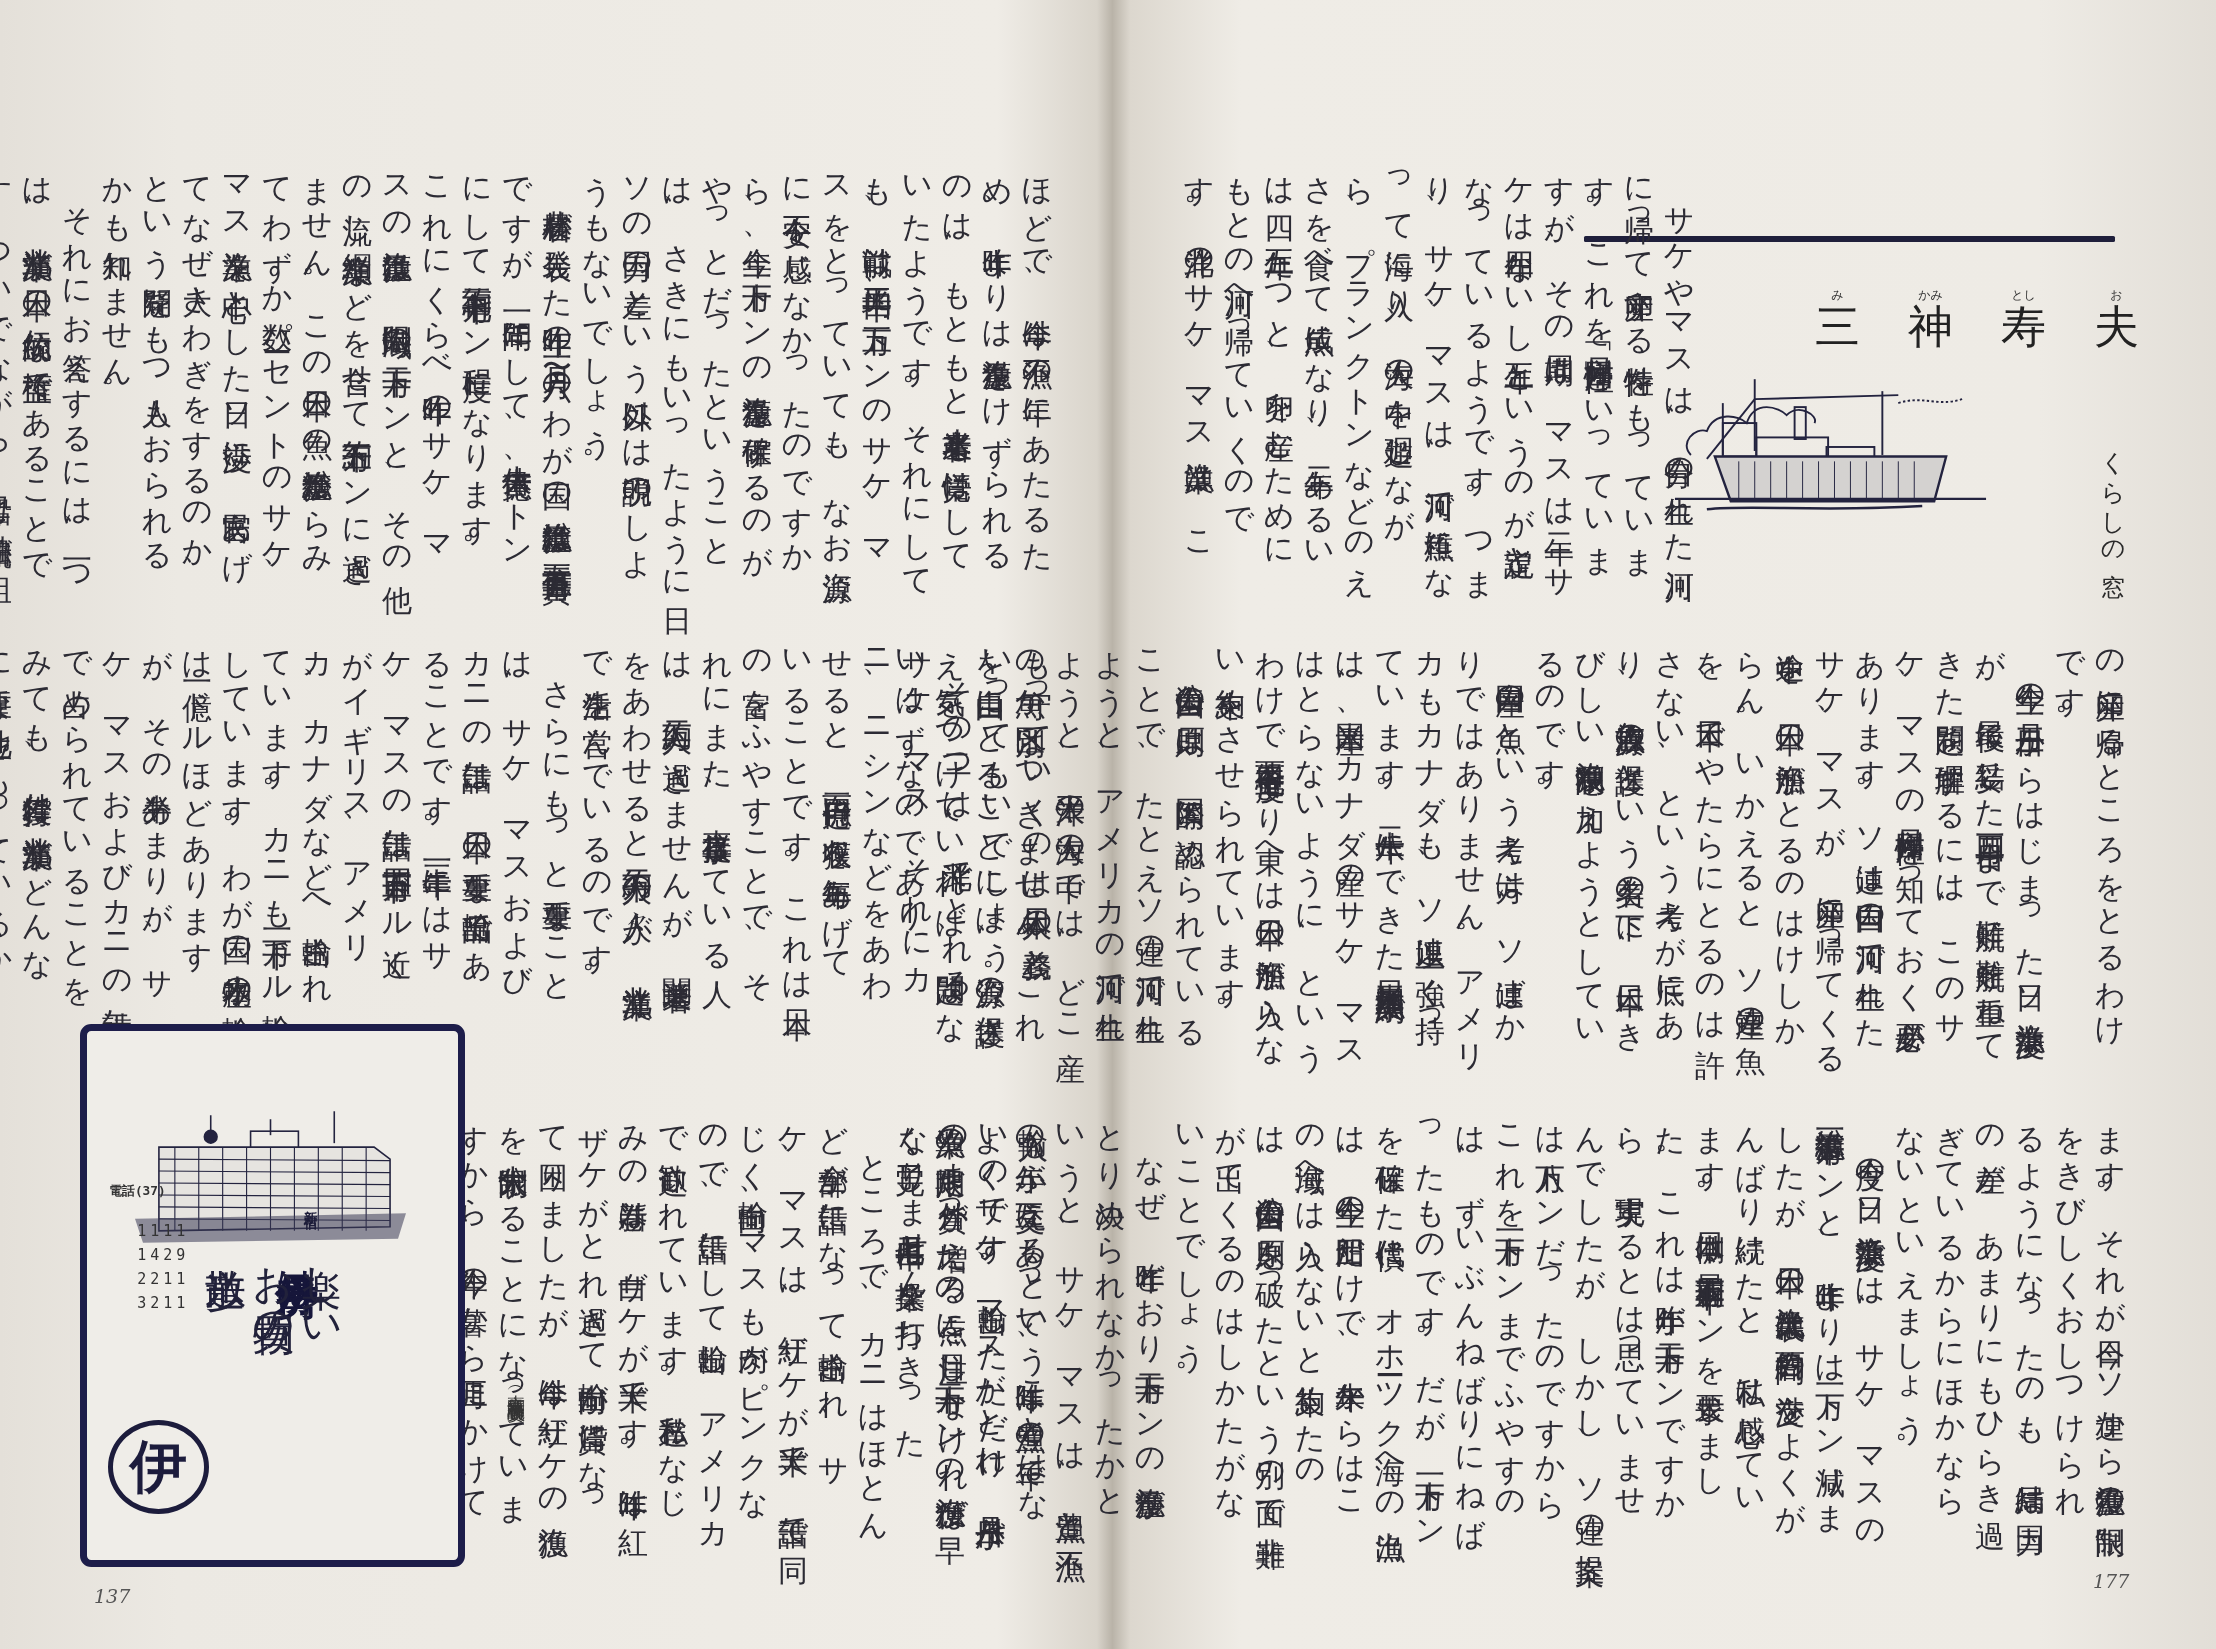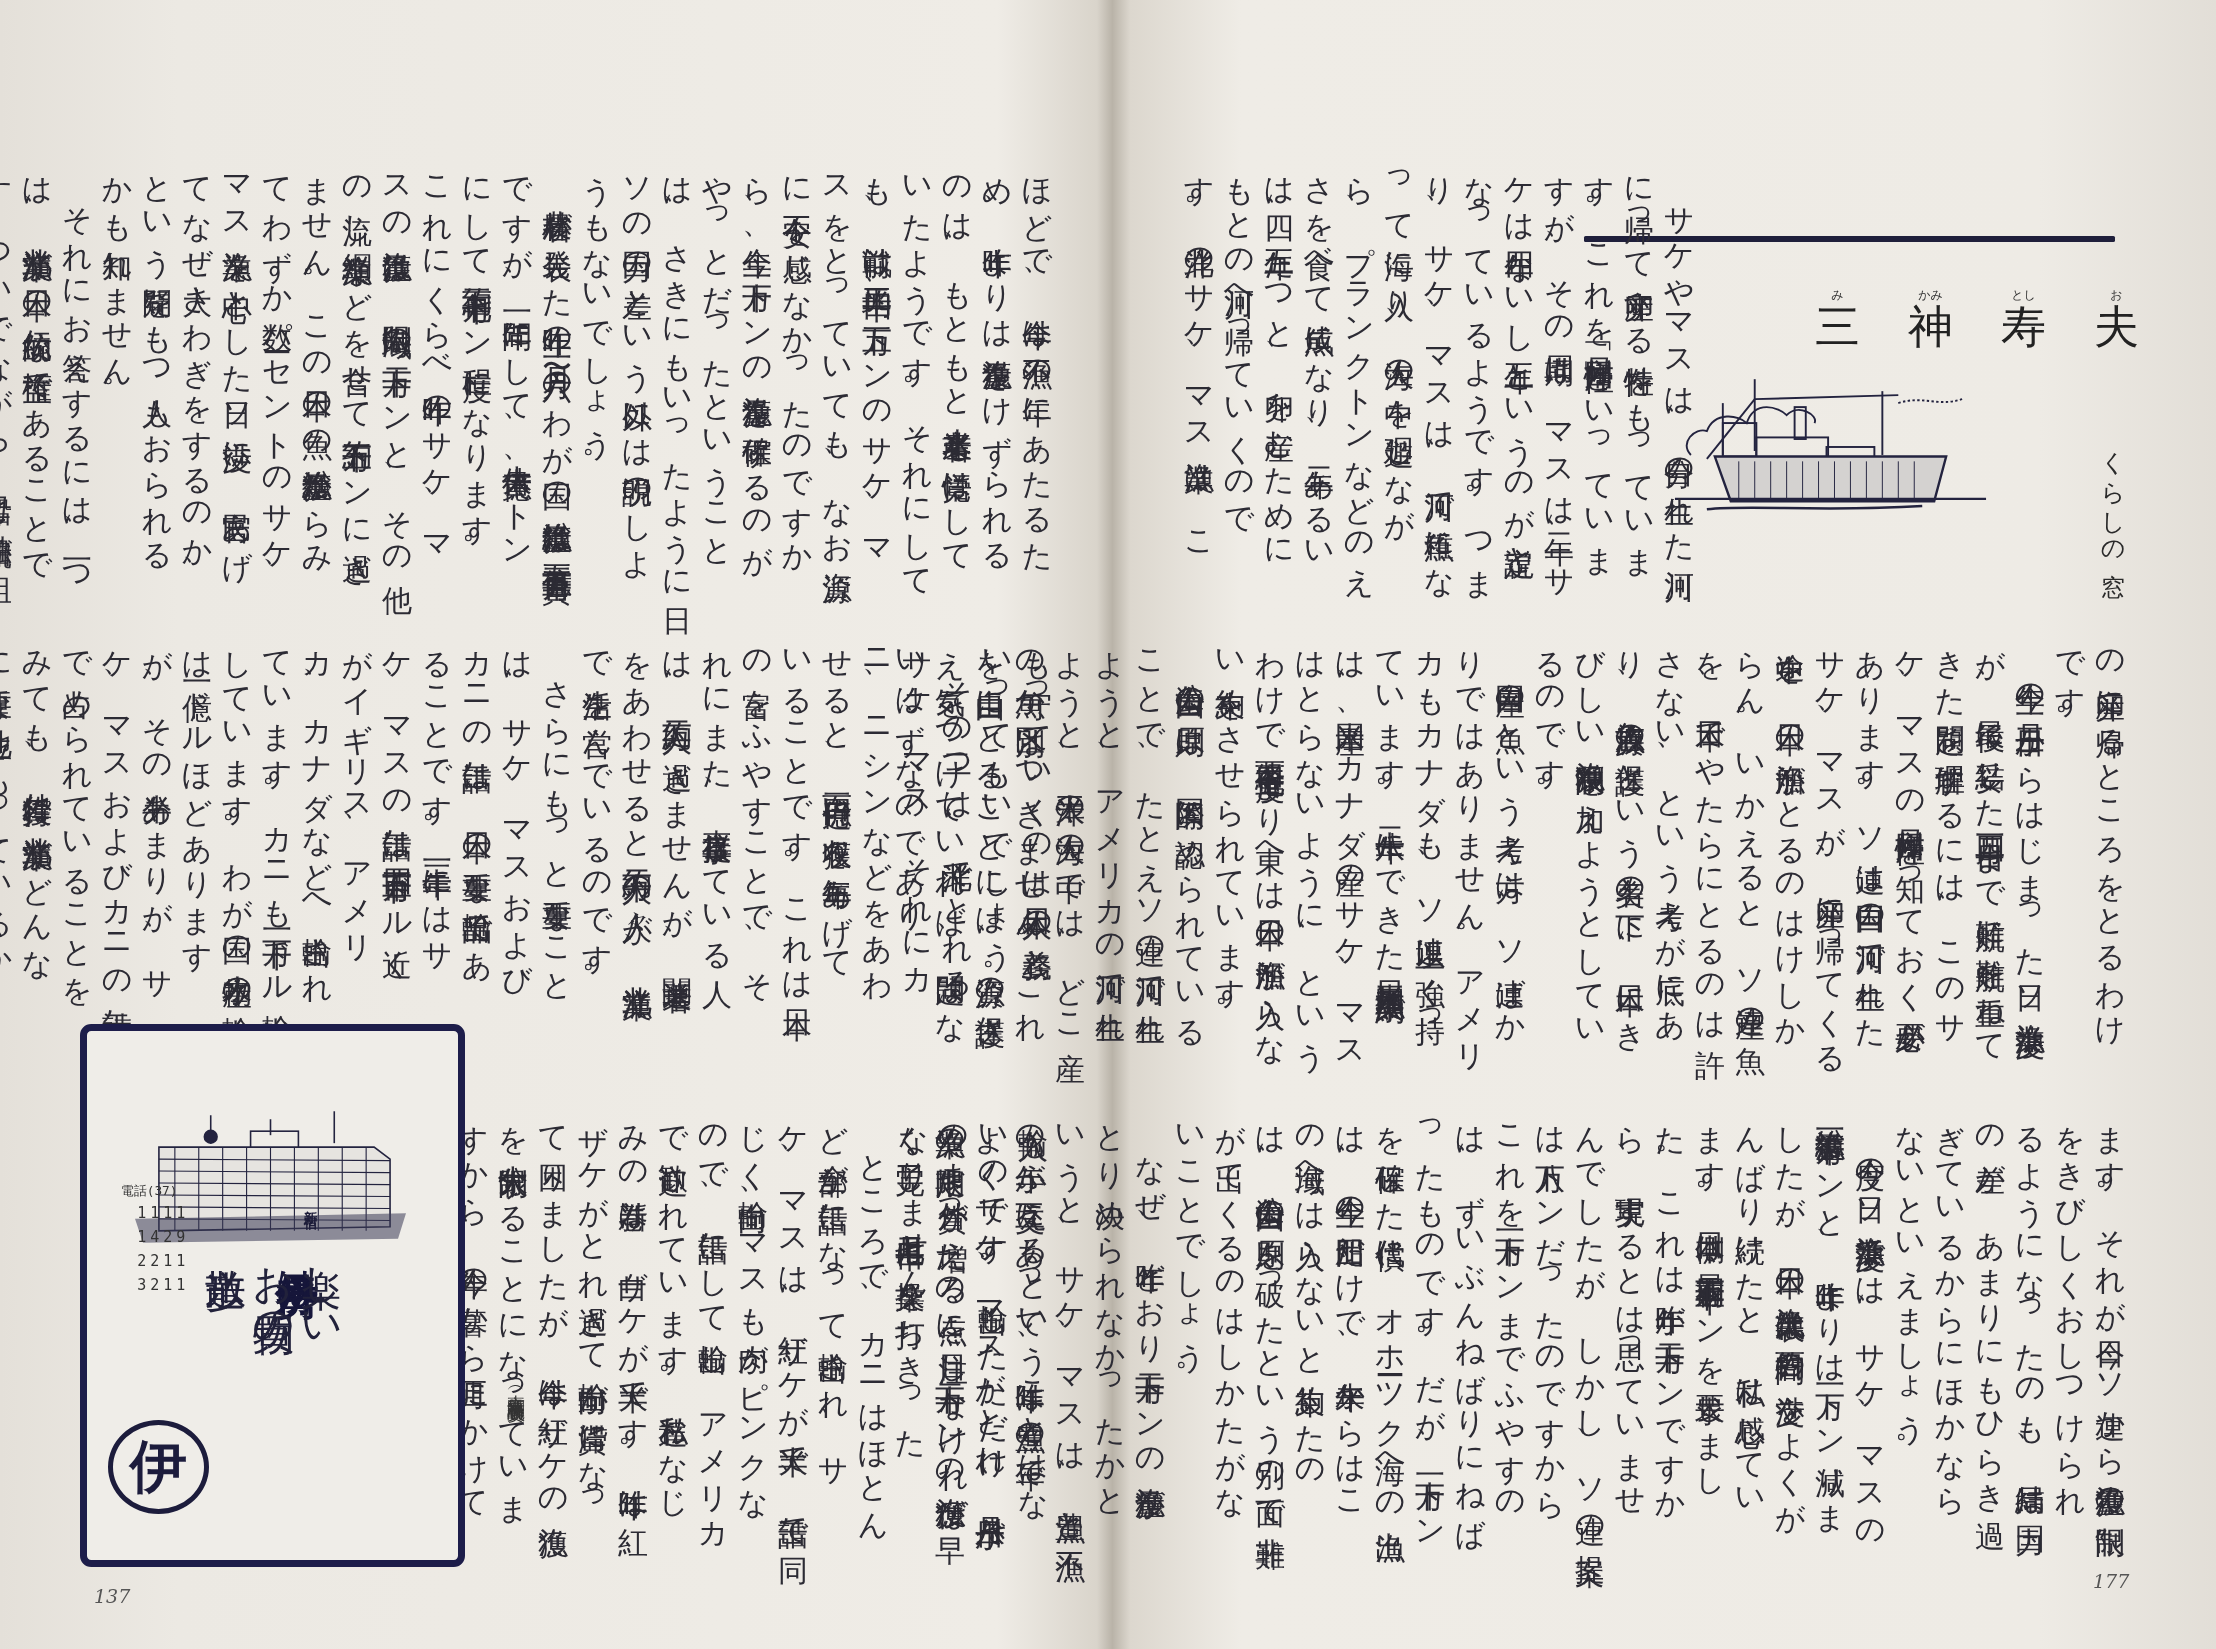--- a/index.html
+++ b/index.html
@@ -47,21 +47,21 @@
     border:7.2px solid #1d1d4a; border-radius:11.2px; background:#efede8; }
   .ad .bldg { position:absolute; left:48px; top:80px; }
   .ad-shop { position:absolute; left:215px; top:169px; writing-mode:vertical-rl; font-size:13.6px; font-weight:bold;
     font-family:"DejaVu Sans","Liberation Sans",sans-serif; color:#1d1d3a; letter-spacing:4.8px; }
   .ad-name { position:absolute; left:188px; top:209px; writing-mode:vertical-rl; font-size:43px; font-weight:bold;
     font-family:"DejaVu Sans","Liberation Sans",sans-serif; color:#16163a; letter-spacing:0; line-height:45px; }
   .ad-copy { position:absolute; left:115px; top:207px; writing-mode:vertical-rl; font-size:41px;
     font-family:"DejaVu Sans","Liberation Sans",sans-serif; color:#22223b; line-height:48px; }
   .ad-copy span { display:block; }
   .ad-tel { position:absolute; left:22.3px; top:152px; width:80px; font-family:"DejaVu Sans Mono","Liberation Mono",monospace; color:#333; }
-  .ad-tel .lbl { font-size:12.8px; font-weight:normal; margin-bottom:1px; white-space:nowrap;text-align:center; }
+  .ad-tel .lbl { font-size:12.8px; font-weight:bold; margin-bottom:19px; white-space:nowrap; }
   .ad-tel .n { font-size:15px; letter-spacing:4px; line-height:24px;text-align:right; }
   .ad-logo { position:absolute; left:21px; top:389px; width:101px; height:94px; border:5.6px solid #1c1c3c; border-radius:50%;
     display:flex; align-items:center; justify-content:center; font-size:57px; font-weight:bold; color:#1c1c3c;
     font-family:"DejaVu Sans","Liberation Sans",sans-serif; box-sizing:border-box; }
   .credit { position:absolute; left:504px; top:1379px; writing-mode:vertical-rl; font-size:17.6px; color:#333; letter-spacing:1.6px; }
 </style>
 </head>
 <body>
 
 <div class="spread">

